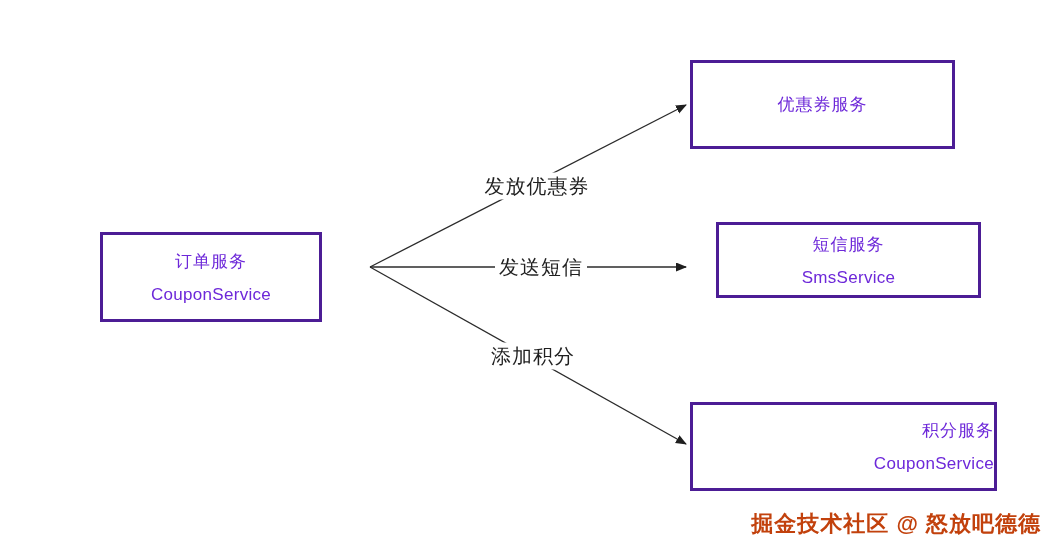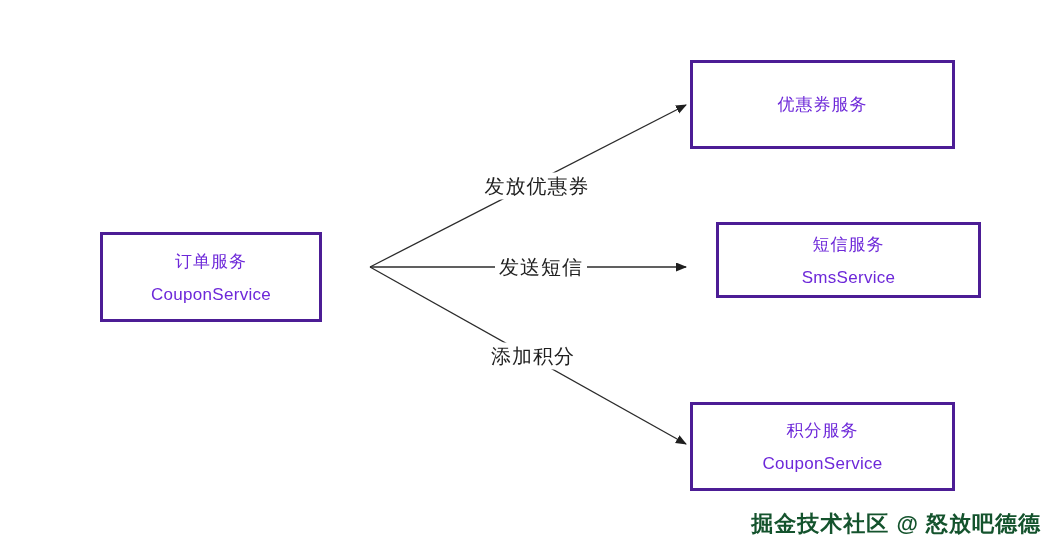--- a/index.html
+++ b/index.html
@@ -43,21 +43,21 @@
     font-size: 20px;
     letter-spacing: 1px;
     padding: 0 4px;
     white-space: nowrap;
     transform: translate(-50%, -50%);
   }
   .watermark {
     position: absolute;
     right: 18px;
     bottom: 10px;
-    color: #14532d;
+    color: #c2410c;
     font-size: 22px;
     font-weight: bold;
     letter-spacing: 1px;
     white-space: nowrap;
   }
 </style>
 </head>
 <body>
 
 <div class="canvas">
@@ -80,21 +80,21 @@
 
   <div class="node" style="left:690px; top:60px; width:265px; height:89px;">
     <div class="cn">优惠券服务</div>
   </div>
 
   <div class="node" style="left:716px; top:222px; width:265px; height:76px;">
     <div class="cn">短信服务</div>
     <div class="en">SmsService</div>
   </div>
 
-  <div class="node" style="left:690px; top:402px; width:265px; height:89px;">
+  <div class="node" style="left:690px; top:402px; width:307px; height:89px;align-items:flex-end;">
     <div class="cn">积分服务</div>
     <div class="en">CouponService</div>
   </div>
 
   <div class="edge-label" style="left:537px; top:186px;">发放优惠券</div>
 
   <div class="edge-label" style="left:527px; top:267px;margin-left:14px;">发送短信</div>
 
   <div class="edge-label" style="left:523px; top:356px;margin-left:10px;">添加积分</div>
 

